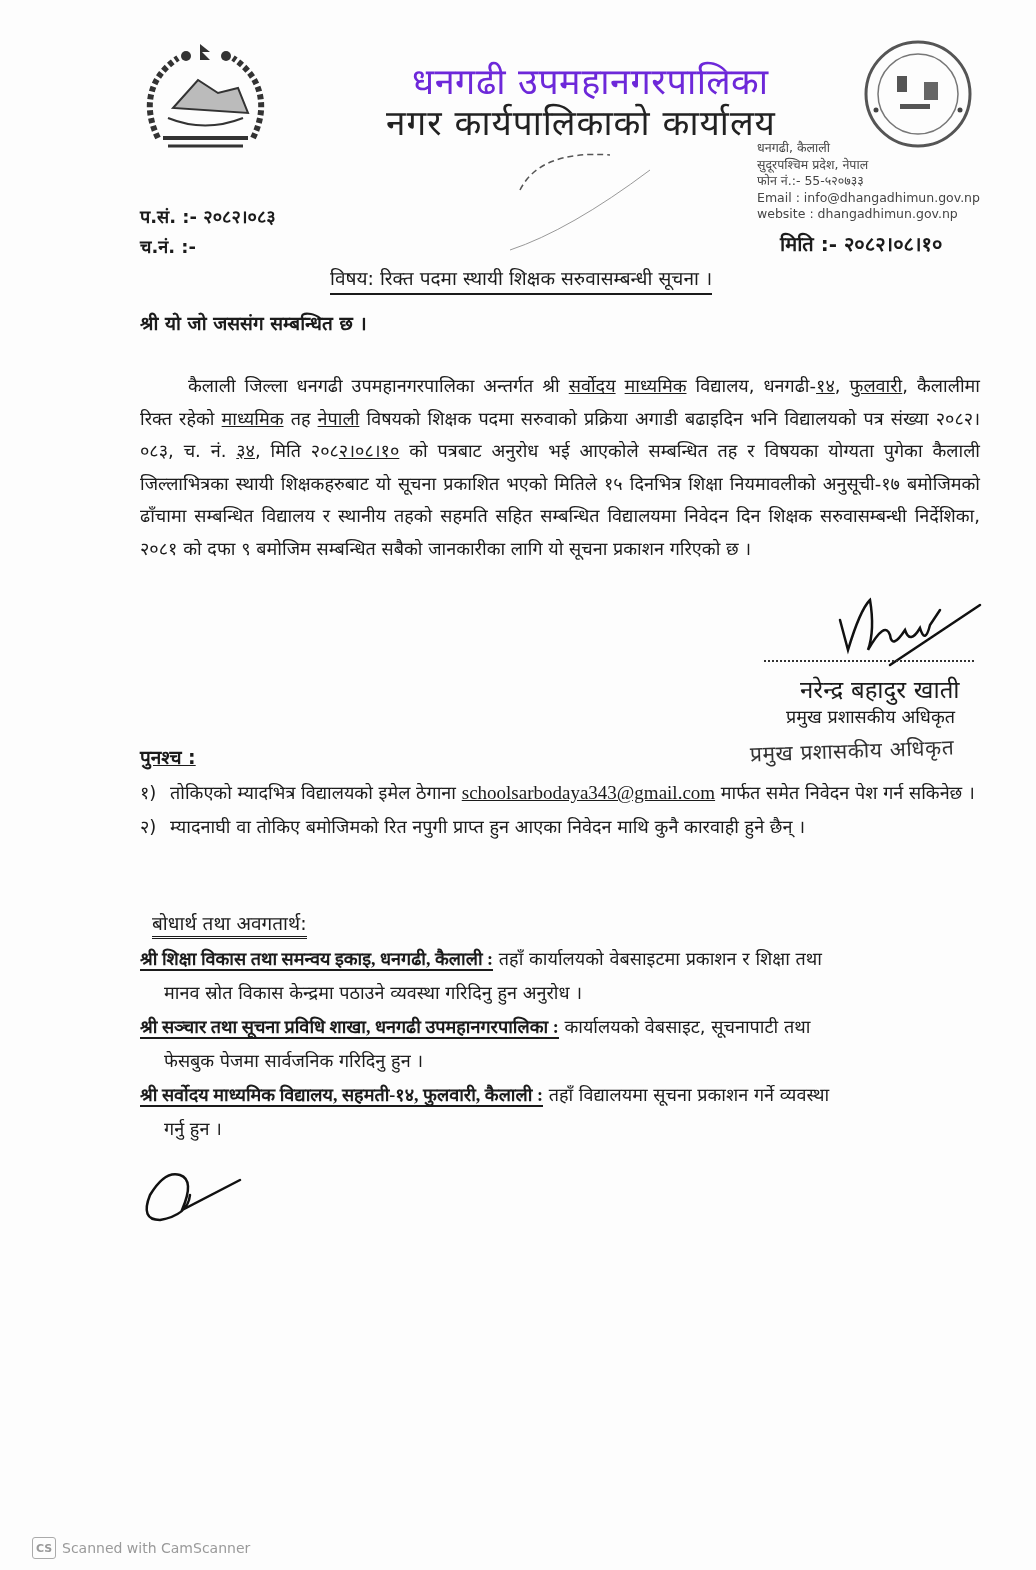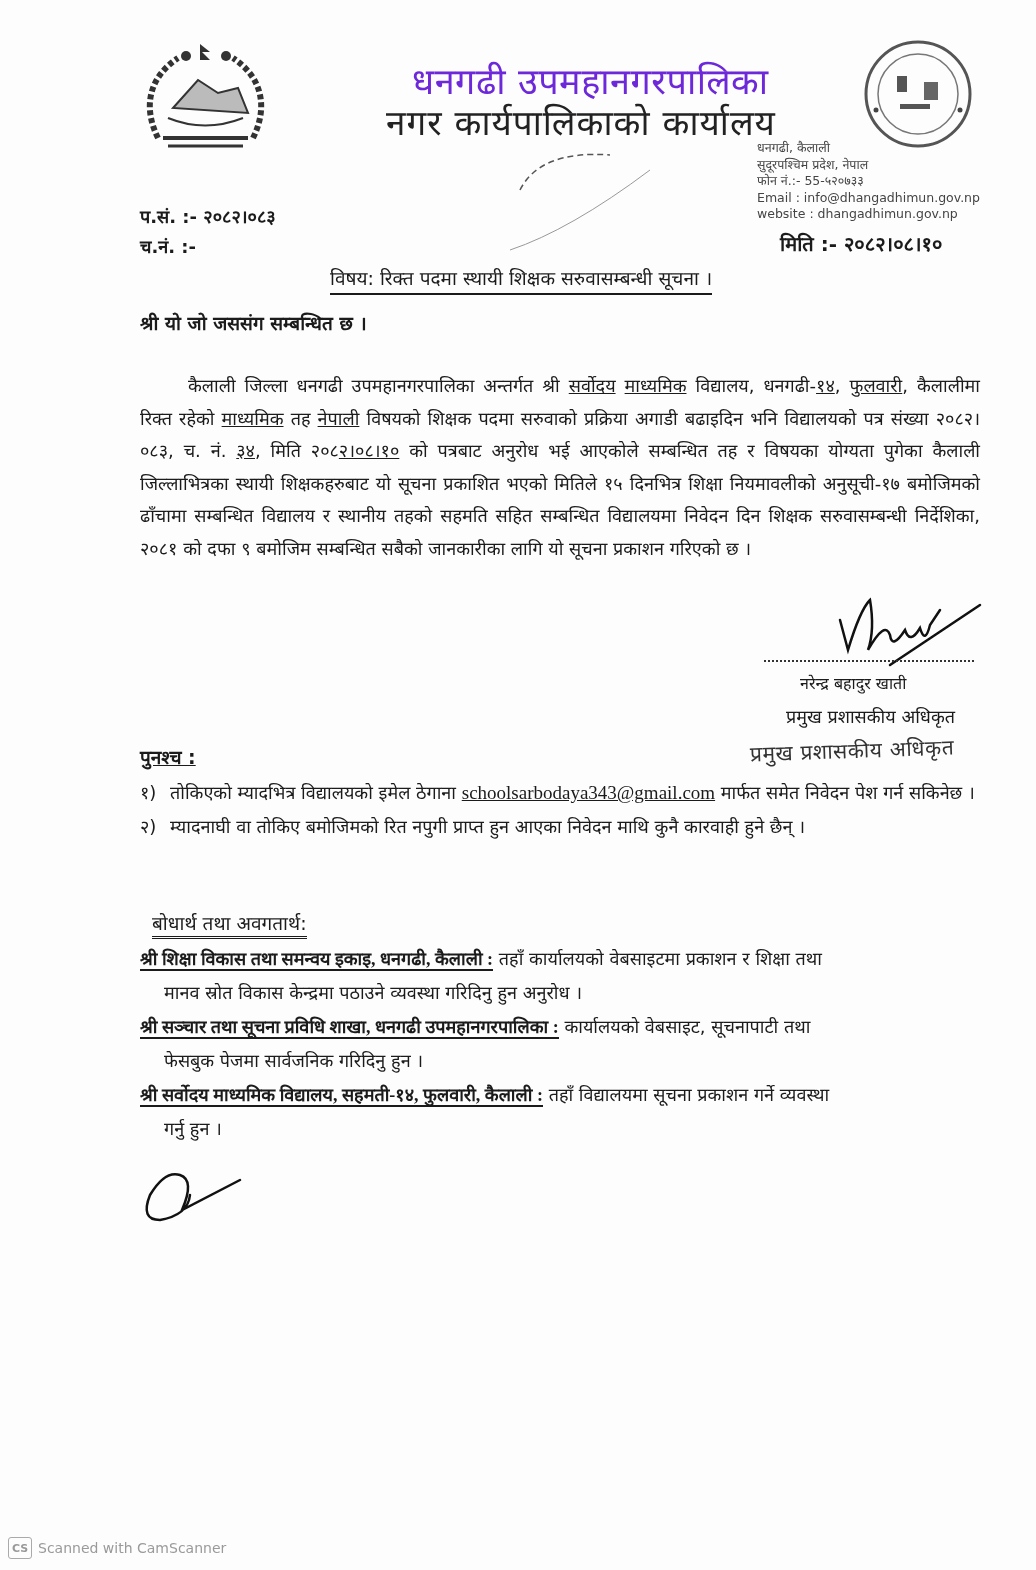--- a/index.html
+++ b/index.html
@@ -17,35 +17,35 @@
   .mid-stamp { left:500px; top:140px; width:160px; height:120px; }
   .date { left:780px; top:230px; font-size:20px; font-weight:bold; white-space:nowrap; }
   .ref { left:140px; top:202px; font-size:18px; font-weight:bold; line-height:30px; white-space:nowrap; }
   .subject { left:330px; top:265px; font-size:19px; font-weight:normal; border-bottom:2px solid #1b1b1b; padding-bottom:2px; white-space:nowrap; }
   .salute { left:140px; top:310px; font-size:19px; font-weight:bold; white-space:nowrap; }
   .body-para { left:140px; top:370px; width:840px; font-size:18px; line-height:32.5px; text-align:justify; }
   .body-para .indent { display:inline-block; width:48px; }
   .u { text-decoration:underline; }
   .sig-block { left:760px; top:590px; width:230px; }
   .sig-line { position:absolute; left:4px; top:70px; width:210px; border-top:2px dotted #333; }
-  .sig-name { position:absolute; left:40px; top:82px; font-size:16px; white-space:nowrap; }
+  .sig-name { position:absolute; left:40px; top:82px; font-size:24px; white-space:nowrap; }
   .sig-title { position:absolute; left:26px; top:114px; font-size:18px; white-space:nowrap; }
   .sig-stamp { position:absolute; left:-10px; top:146px; font-size:21px; color:#333; transform:rotate(-2deg); white-space:nowrap; letter-spacing:0.5px; }
   .ps-head { left:140px; top:744px; font-size:19px; font-weight:bold; text-decoration:underline; white-space:nowrap; }
   .ps-list { left:140px; top:776px; width:840px; font-size:18px; line-height:34px; }
   .ps-item { display:flex; }
   .ps-num { width:30px; flex:none; }
   .email { font-family:"Liberation Serif", serif; text-decoration:underline; font-size:19px; }
   .cc-head { left:140px; top:910px; font-size:19px; font-weight:normal; border-bottom:3px double #1b1b1b; white-space:nowrap;margin-left:12px; }
   .cc-list { left:140px; top:942px; width:850px; font-size:18px; line-height:34px; }
   .cc-item .who { font-weight:bold; border-bottom:2px solid #1b1b1b;font-family:Liberation Serif, serif; }
   .cc-item .cont { padding-left:24px; }
   .initial { left:140px; top:1165px; width:110px; height:60px; }
   .footer { left:8px; top:1537px; font-size:14px; color:#9a9a9a; display:flex; align-items:center; gap:6px; white-space:nowrap; }
-  .cs-icon { width:22px; height:20px; border:1.5px solid #aaa; border-radius:3px; font-size:11px; font-weight:bold; color:#999; display:flex; align-items:center; justify-content:center; }
+  .cs-icon { width:22px; height:20px; border:1.5px solid #aaa; border-radius:3px; font-size:11px; font-weight:bold; color:#999; display:flex; align-items:center; justify-content:center;margin-left:24px; }
 </style>
 </head>
 <body>
 
 <svg class="abs emblem" viewBox="0 0 135 125">
   <g fill="none" stroke="#333" stroke-width="2">
     <path d="M20 100 C5 70 10 40 40 20" stroke-dasharray="5 3" stroke-width="6"></path>
     <path d="M115 100 C130 70 125 40 95 20" stroke-dasharray="5 3" stroke-width="6"></path>
     <path d="M35 70 L60 42 L80 55 L100 50 L110 75 Z" fill="#bbb"></path>
     <path d="M30 80 Q67 95 105 80"></path>

